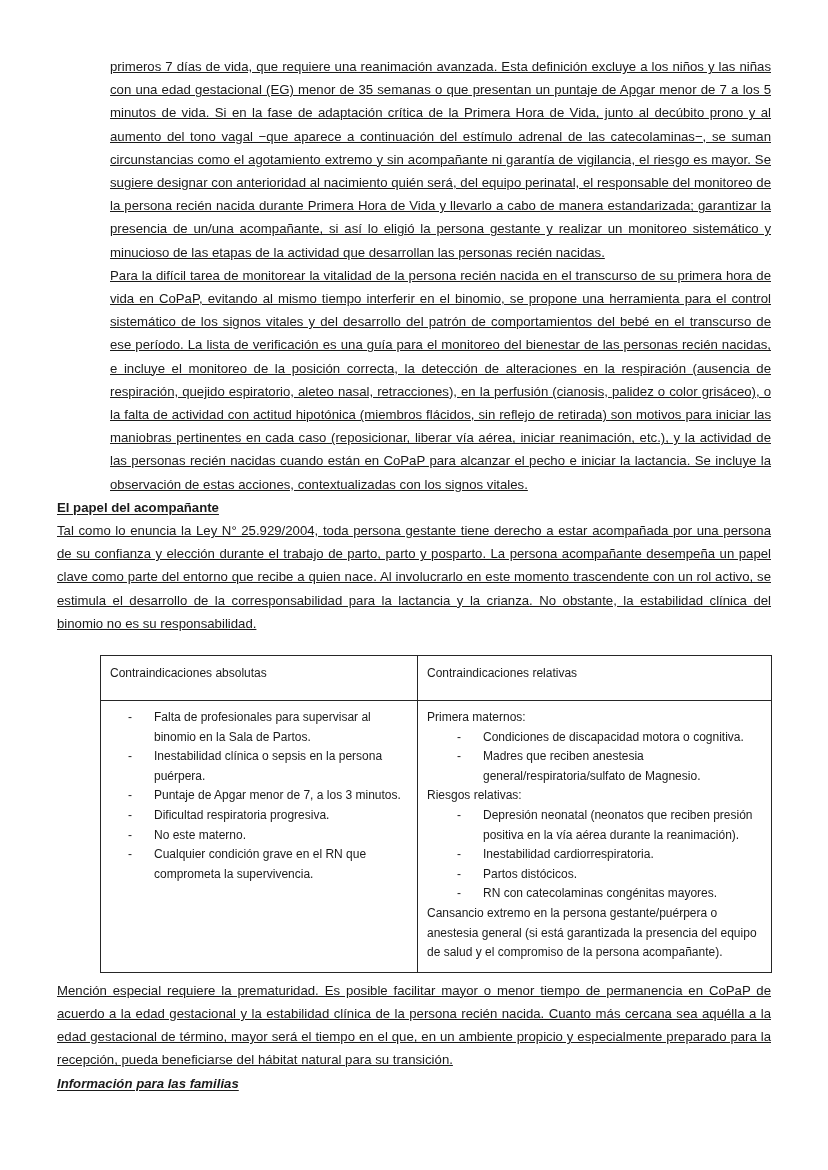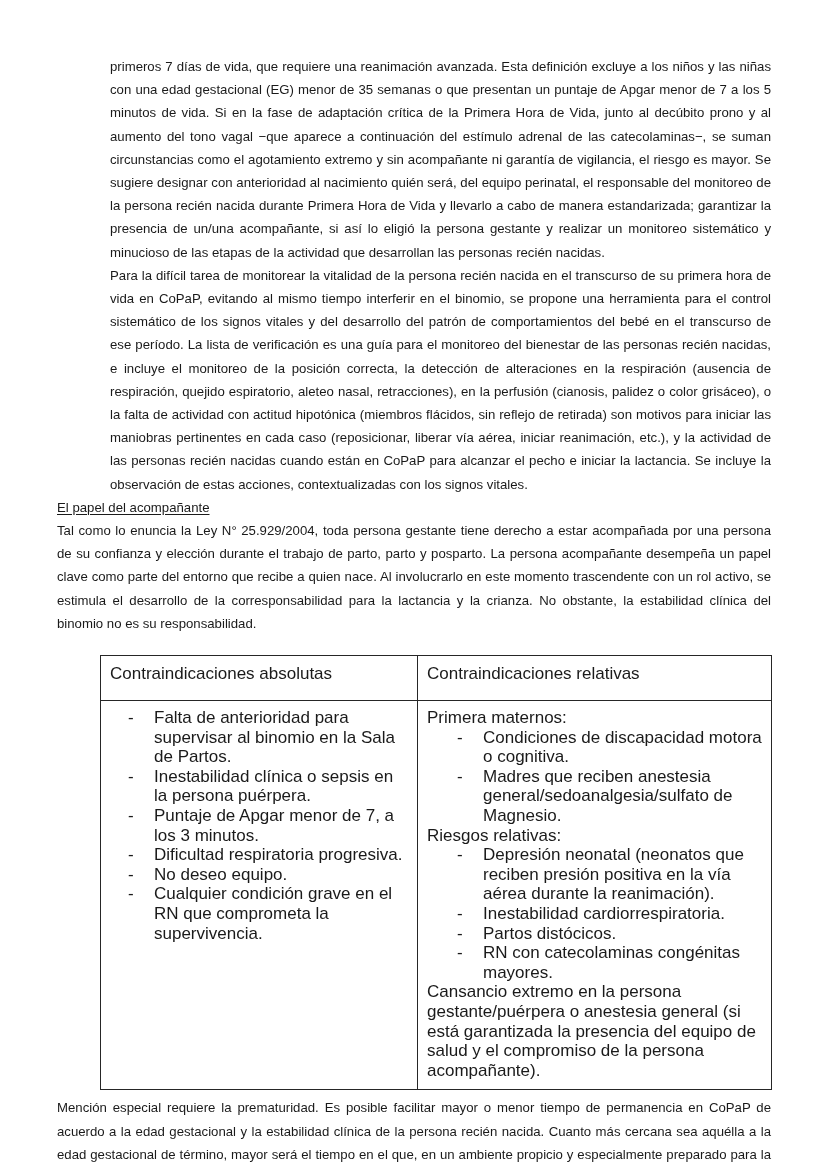--- a/index.html
+++ b/index.html
@@ -24,29 +24,30 @@
   }
 
   
   .para {
     font-size: 13.2px;
     line-height: 23.2px;
     text-align: justify;
     text-justify: inter-word;
     margin: 0;
     hyphens: none;
+    text-decoration: underline;
   }
   .para.indent {
     margin-left: 53px;
   }
   .heading {
     font-size: 13.2px;
     line-height: 23.2px;
     margin: 0;
-    font-weight: 400;
+    font-weight: 700;
     text-align: left;
   }
   .heading span.u {
     text-decoration: underline;
     text-underline-offset: 2px;
   }
   .heading.italic span.u {
     font-style: italic;
   }
 
@@ -57,21 +58,21 @@
   }
   table.ct {
     border-collapse: collapse;
     width: 671px;
     table-layout: fixed;
   }
   table.ct td, table.ct th {
     border: 1.6px solid #262626;
     vertical-align: top;
     padding: 7px 9px 9px 9px;
-    font-size: 17px;
+    font-size: 12px;
     line-height: 19.6px;
     text-align: left;
     font-weight: 400;
   }
   table.ct th {
     height: 28px;
     padding-top: 8px;
     padding-bottom: 8px;
   }
   col.c1 { width: 317px; }
@@ -128,33 +129,33 @@
       <thead>
         <tr>
           <th>Contraindicaciones absolutas</th>
           <th>Contraindicaciones relativas</th>
         </tr>
       </thead>
       <tbody>
         <tr>
           <td>
             <ul class="dash">
-              <li>Falta de anterioridad para supervisar al binomio en la Sala de Partos.</li>
+              <li>Falta de profesionales para supervisar al binomio en la Sala de Partos.</li>
               <li>Inestabilidad clínica o sepsis en la persona puérpera.</li>
               <li>Puntaje de Apgar menor de 7, a los 3 minutos.</li>
               <li>Dificultad respiratoria progresiva.</li>
-              <li>No deseo equipo.</li>
+              <li>No este materno.</li>
               <li>Cualquier condición grave en el RN que comprometa la supervivencia.</li>
             </ul>
           </td>
           <td>
             <div class="plainline">Primera maternos:</div>
             <ul class="dash nested">
               <li>Condiciones de discapacidad motora o cognitiva.</li>
-              <li>Madres que reciben anestesia general/sedoanalgesia/sulfato de Magnesio.</li>
+              <li>Madres que reciben anestesia general/respiratoria/sulfato de Magnesio.</li>
             </ul>
             <div class="plainline">Riesgos relativas:</div>
             <ul class="dash nested">
               <li>Depresión neonatal (neonatos que reciben presión positiva en la vía aérea durante la reanimación).</li>
               <li>Inestabilidad cardiorrespiratoria.</li>
               <li>Partos distócicos.</li>
               <li>RN con catecolaminas congénitas mayores.</li>
             </ul>
             <div class="plainline">Cansancio extremo en la persona gestante/puérpera o anestesia general (si está garantizada la presencia del equipo de salud y el compromiso de la persona acompañante).</div>
           </td>

